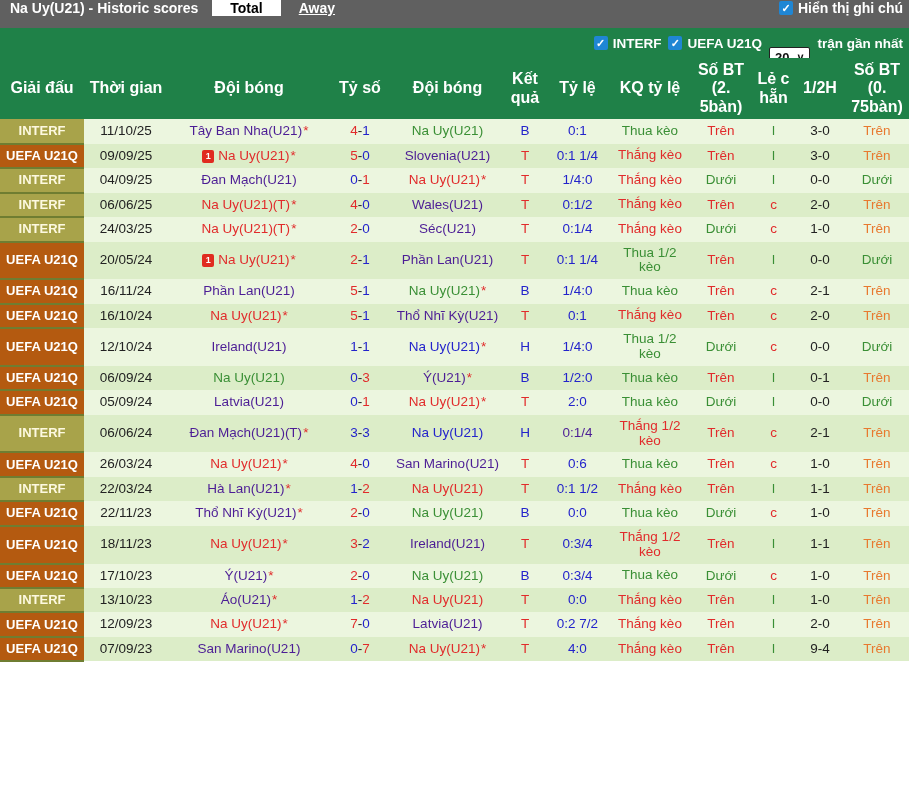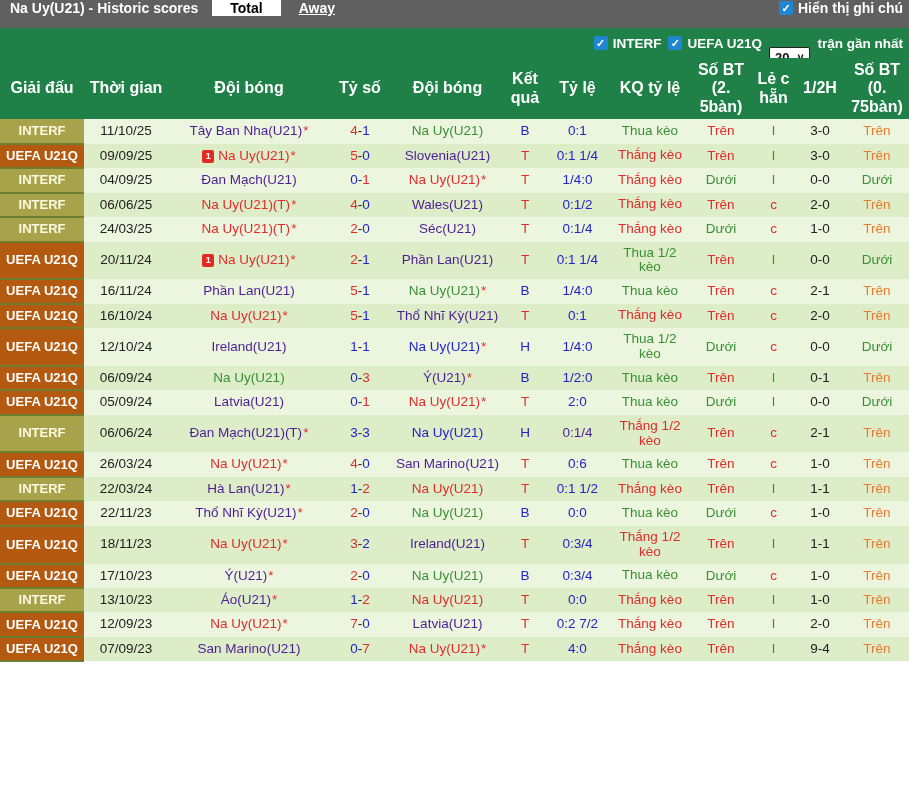--- a/index.html
+++ b/index.html
@@ -198,21 +198,21 @@
     <td><span class="c-blue">0:1/4</span></td>
     <td class="kq"><span class="c-red">Thắng kèo</span></td>
     <td><span class="c-green">Dưới</span></td>
     <td><span class="c-red">c</span></td>
     <td>1-0</td>
     <td><span class="c-orange">Trên</span></td>
   </tr>
 
   <tr class="even">
     <td class="league lg-uefa">UEFA U21Q</td>
-    <td>20/11/24</td>
+    <td>20/05/24</td>
     <td><span class="card">1</span><span class="c-red">Na Uy(U21)</span><span class="star">*</span></td>
     <td><span class="c-red">2</span><span class="sep">-</span><span class="c-blue">1</span></td>
     <td><span class="c-black">Phần Lan(U21)</span></td>
     <td><span class="c-red">T</span></td>
     <td><span class="c-blue">0:1 1/4</span></td>
     <td class="kq"><span class="c-green">Thua 1/2 kèo</span></td>
     <td><span class="c-red">Trên</span></td>
     <td><span class="c-green">l</span></td>
     <td>0-0</td>
     <td><span class="c-green">Dưới</span></td>

